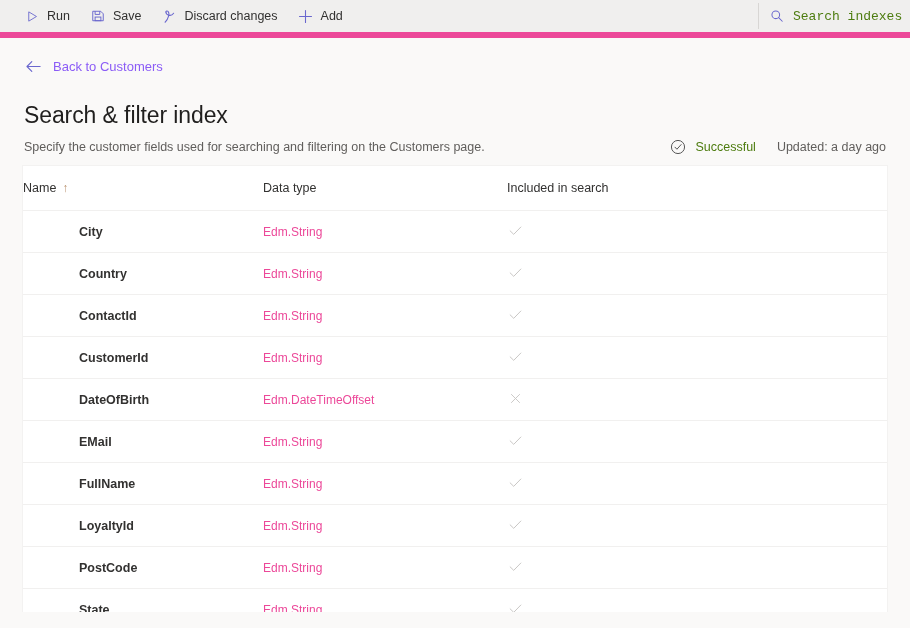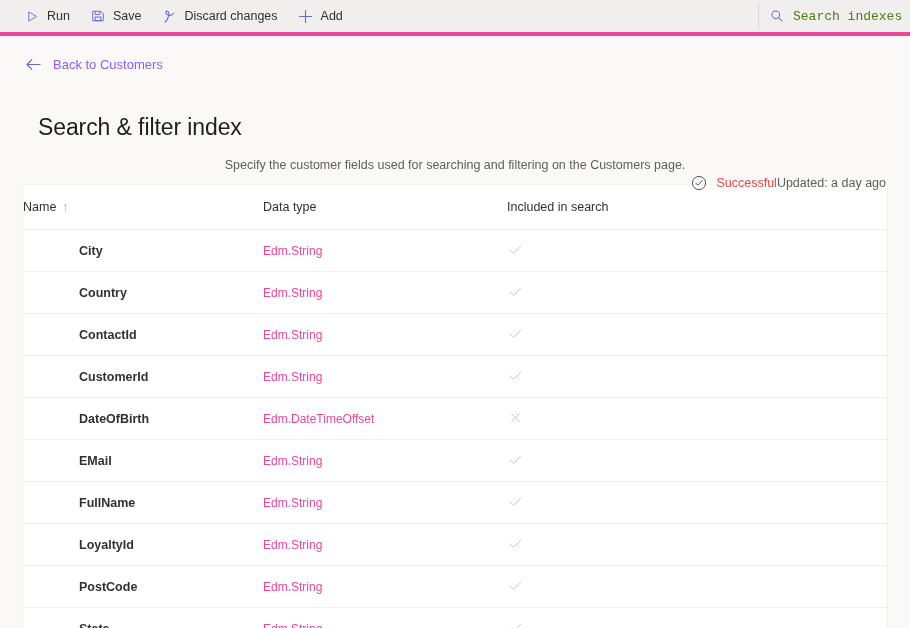--- a/index.html
+++ b/index.html
@@ -13,21 +13,21 @@
     background: #faf9f8;
     font-family: "Liberation Sans", sans-serif;
     -webkit-font-smoothing: antialiased;
     color: #323130;
   }
 
   
   .commandbar {
     height: 32px;
     background: #f0efee;
-    border-bottom: 4px solid #ec4899;
+    border-bottom: 6px solid #ec4899;
     display: flex;
     align-items: stretch;
     position: relative;
   }
   .cmd-left {
     display: flex;
     align-items: stretch;
     padding-left: 14px;
   }
   .cmd-btn {
@@ -109,29 +109,28 @@
 
   
   .page-head {
     padding: 13px 24px 0 24px;
   }
   .page-title {
     font-size: 23px;
     font-weight: 400;
     color: #201f1e;
     letter-spacing: -0.1px;
-    margin: 14px;
+    margin: 0;
     line-height: 30px;
   }
   .subrow {
     display: flex;
     align-items: center;
     margin-top: 7px;
     height: 20px;
-    flex-direction: column;
   }
   .page-sub {
     font-size: 12.5px;
     color: #605e5c;
     line-height: 18px;
     white-space: nowrap;
   }
   .status-wrap {
     margin-left: auto;
     display: flex;
@@ -140,25 +139,26 @@
   }
   .status-ico {
     width: 17px; height: 17px;
     display: inline-flex; align-items: center; justify-content: center;
     color: #4a4a4a;
     flex: 0 0 auto;
     margin-right: 9px;
   }
   .status-text {
     font-size: 12.5px;
-    color: #ef4444;
+    color: #4d7c0f;
   }
   .status-updated {
     font-size: 12.5px;
     color: #605e5c;
+    margin-left: 21px;
   }
 
   
   .panel {
     margin: 8px 22px 0 22px;
     background: #ffffff;
     border: 1px solid #f3f2f1;
     border-bottom: none;
     height: 447px;
     overflow: hidden;

